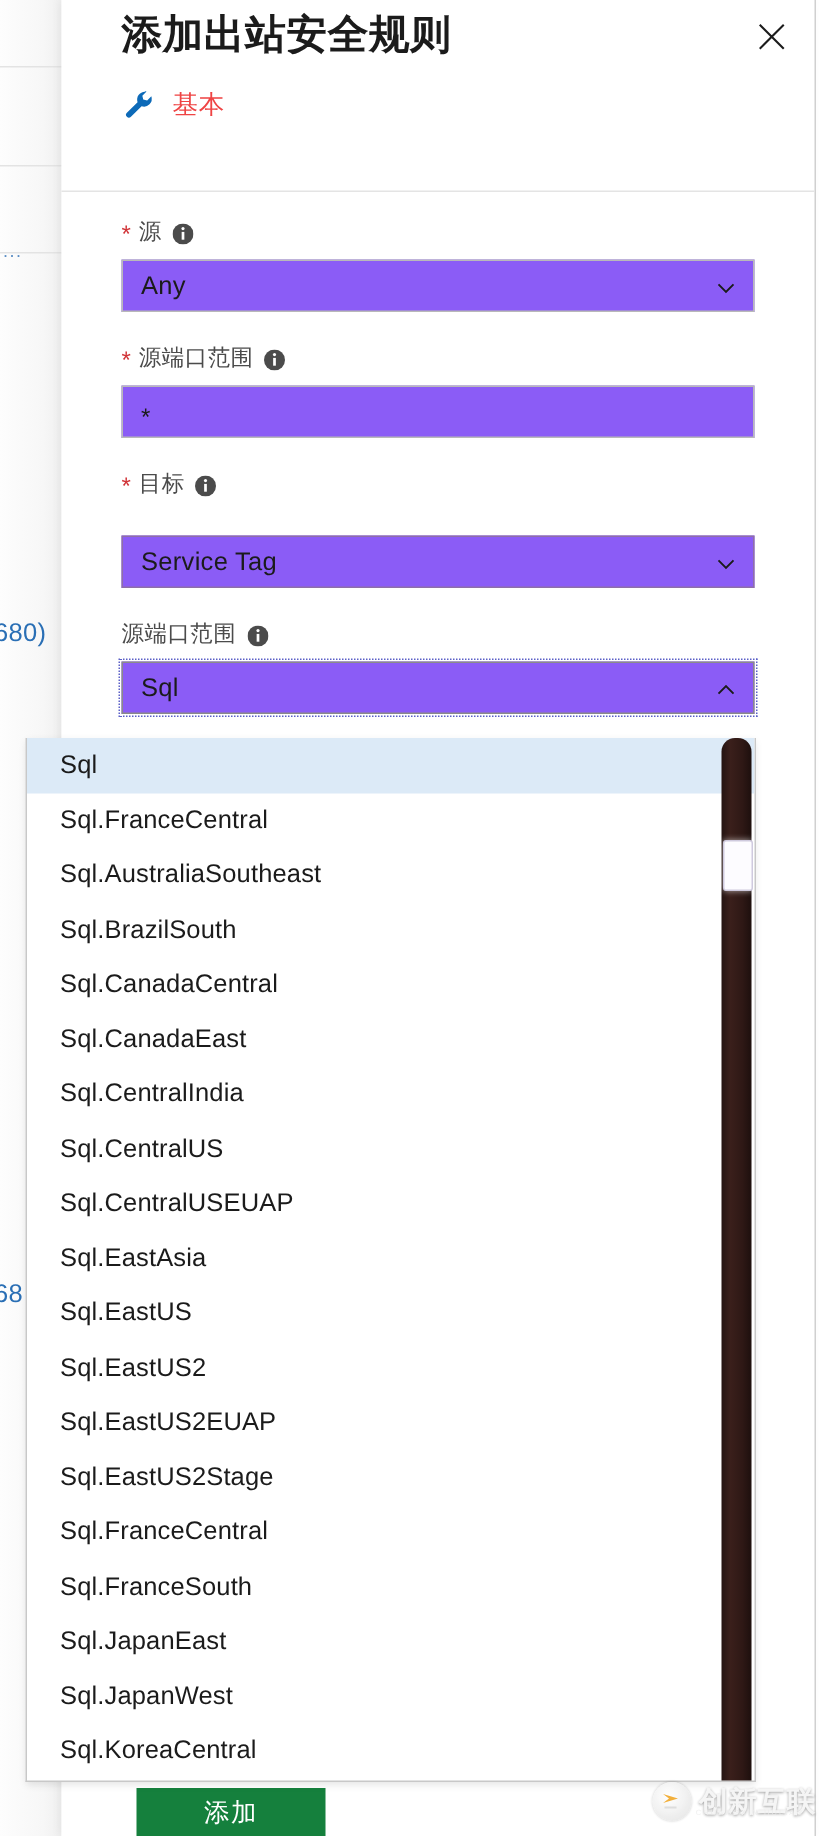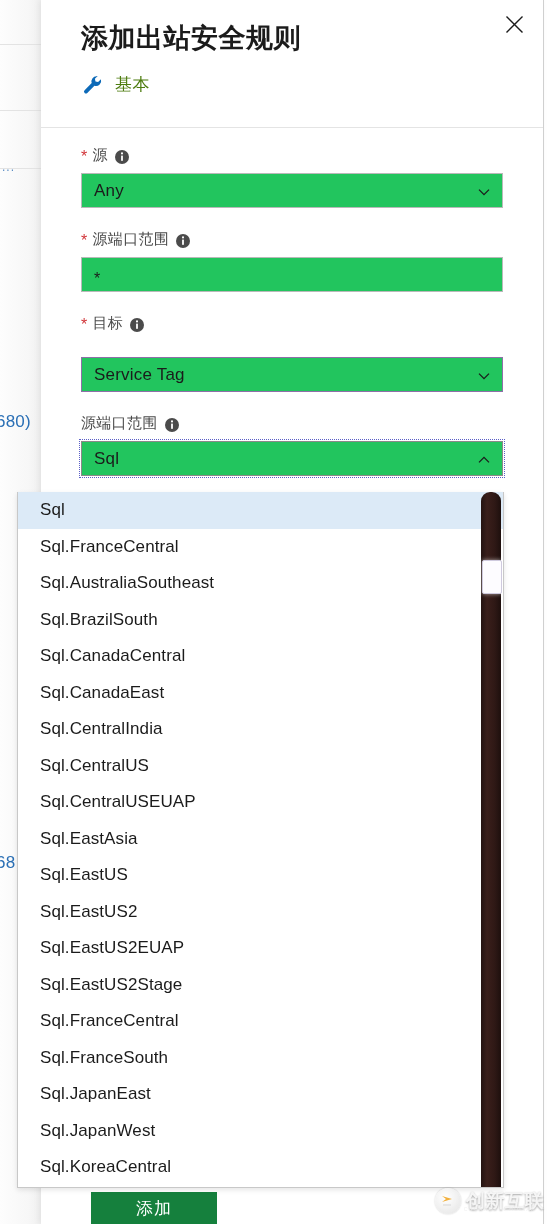--- a/index.html
+++ b/index.html
@@ -57,21 +57,21 @@
     top: 0;
     width: 502px;
     height: 1224px;
     background: #ffffff;
     border-right: 1px solid #d0d0d0;
     box-shadow: -2px 0 6px rgba(0,0,0,0.06);
   }
 
   .blade-header {
     position: relative;
-    padding: 19px 22px 0 40px;
+    padding: 4px 22px 0 40px;
     height: 115px;
     box-sizing: border-box;
   }
   .blade-title {
     font-size: 27px;
     font-weight: 600;
     color: #1b1b1b;
     line-height: 34px;
     letter-spacing: .5px;
     margin: 0;
@@ -99,21 +99,21 @@
   .section-row {
     display: flex;
     align-items: center;
     gap: 11px;
     margin-top: 18px;
     padding-left: 1px;
   }
   .wrench-icon { width: 22px; height: 22px; display: block; }
   .section-label {
     font-size: 17px;
-    color: #4d7c0f;
+    color: #ef4444;
     letter-spacing: .5px;
   }
 
   .header-divider {
     position: absolute;
     left: 0; top: 127px;
     width: 502px;
     height: 1px;
     background: #e4e4e4;
   }
@@ -152,21 +152,21 @@
     display: inline-block;
     flex: none;
     position: relative;
     top: 1px;
   }
 
   .control {
     position: relative;
     height: 35px;
     border: 1px solid #b9b9b9;
-    background: #22c55e;
+    background: #8b5cf6;
     box-sizing: border-box;
     display: flex;
     align-items: center;
     padding: 0 34px 0 12px;
     font-size: 17px;
     color: #1b1b1b;
     letter-spacing: .2px;
     cursor: pointer;
   }
   .control.text-input { cursor: text; padding-right: 12px; }

